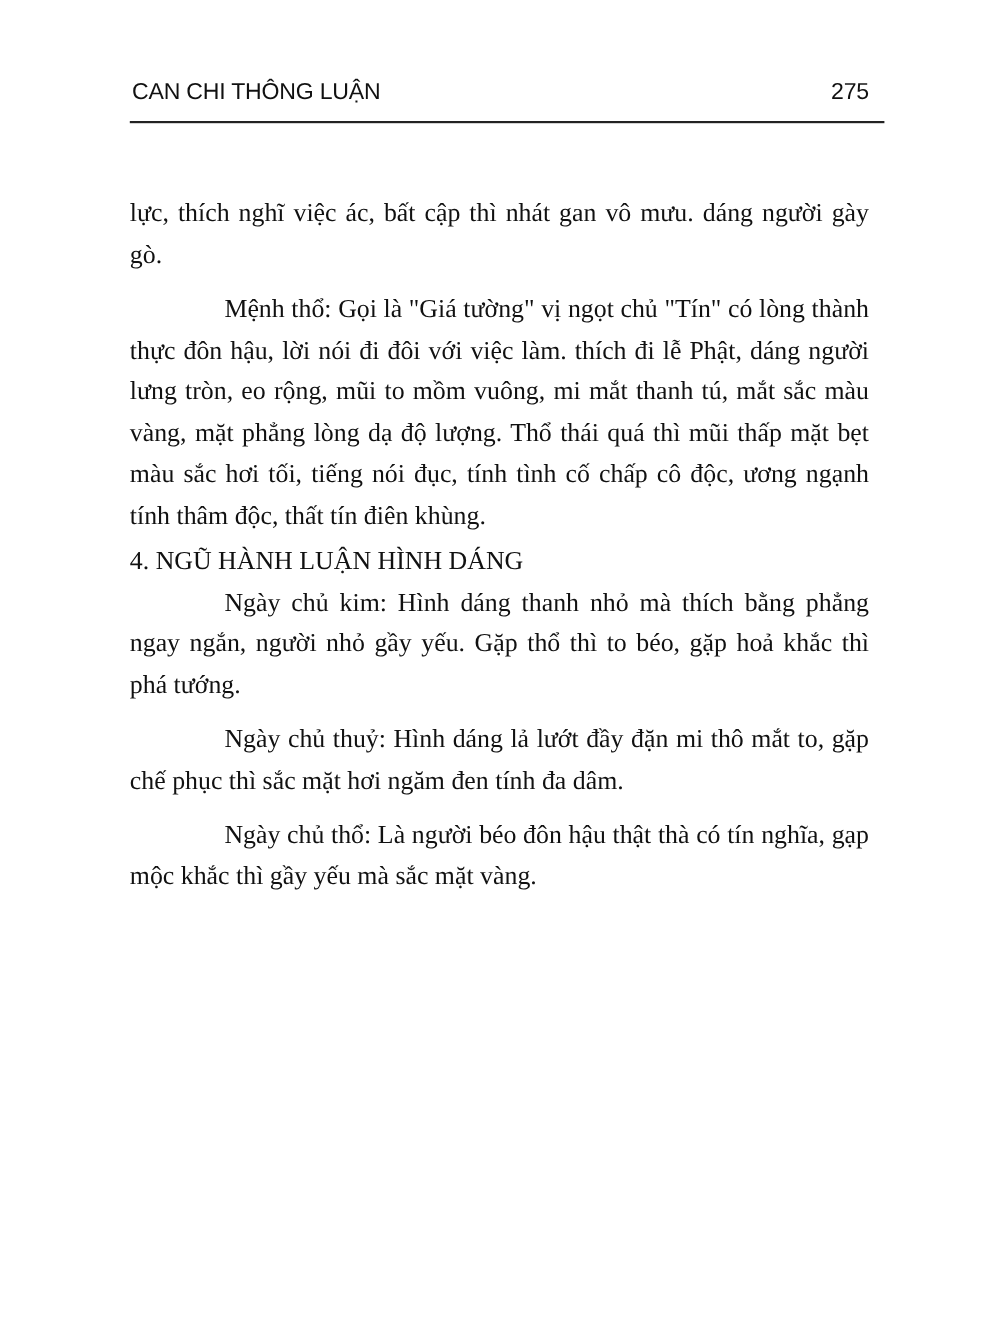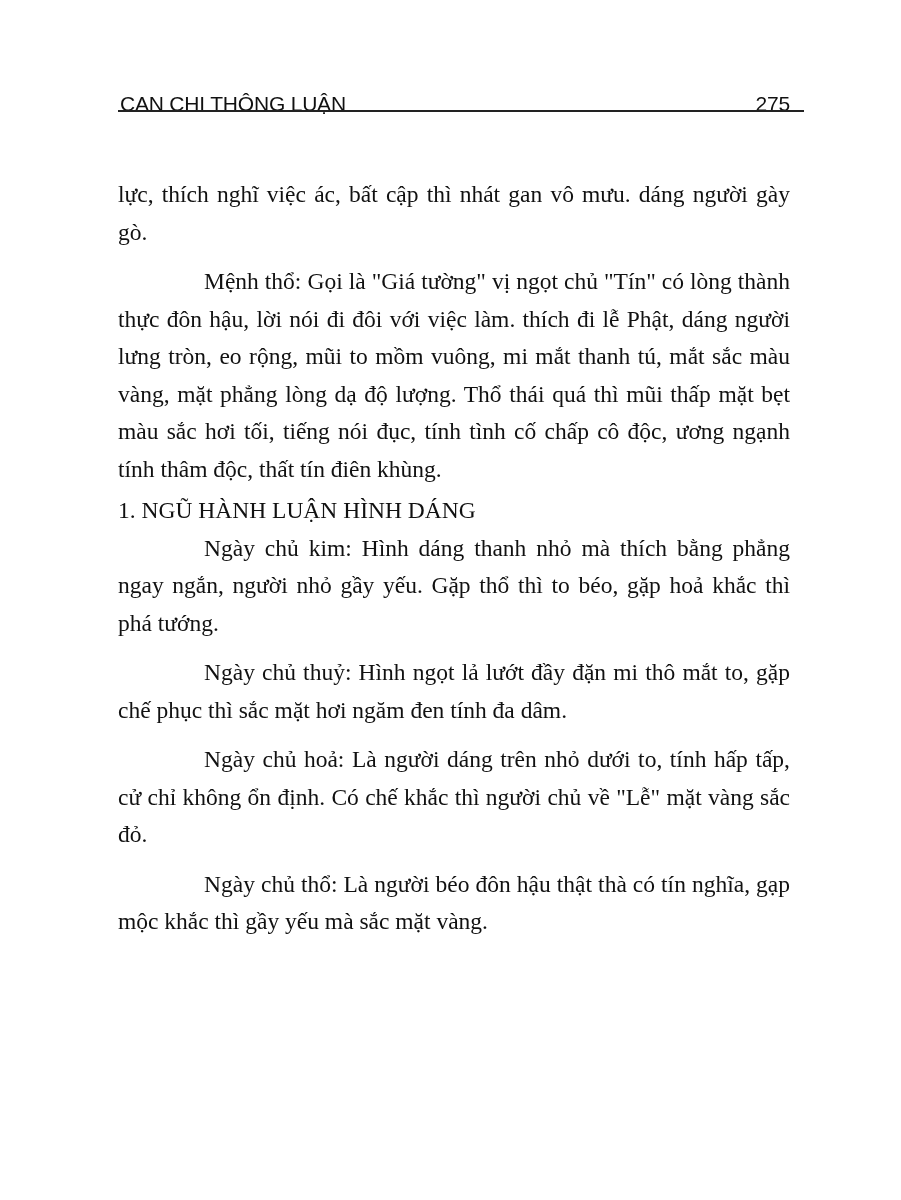--- a/index.html
+++ b/index.html
@@ -15,21 +15,21 @@
       color: #111111;
     }
     .page {
       position: absolute;
       left: 118px;
       top: 0;
       width: 686px;
     }
     .running-header {
       position: absolute;
-      top: 92px;
+      top: 72px;
       left: 0;
       width: 686px;
       height: 32px;
       font-family: "Liberation Sans", sans-serif;
       font-size: 21px;
       letter-spacing: -0.2px;
     }
     .running-header .title {
       position: absolute;
       left: 2px;
@@ -87,20 +87,19 @@
     <span class="title">CAN CHI THÔNG LUẬN</span>
     <span class="page-number">275</span>
   </div>
   <div class="header-rule"></div>
 
   <div class="body-text">
     <p>lực, thích nghĩ việc ác, bất cập thì nhát gan vô mưu. dáng người gày gò.</p>
 
     <p class="para para-gap"><span class="lead-bold">Mệnh thổ:</span><span> Gọi là "Giá tường" vị ngọt chủ "Tín" có lòng thành thực đôn hậu, lời nói đi đôi với việc làm. thích đi lễ Phật, dáng người lưng tròn, eo rộng, mũi to mồm vuông, mi mắt thanh tú, mắt sắc màu vàng, mặt phẳng lòng dạ độ lượng. Thổ thái quá thì mũi thấp mặt bẹt màu sắc hơi tối, tiếng nói đục, tính tình cố chấp cô độc, ương ngạnh tính thâm độc, thất tín điên khùng.</span></p>
 
-    <p class="section-heading">1. NGŨ HÀNH LUẬN HÌNH DÁNG</p>
+    <p class="section-heading">4. NGŨ HÀNH LUẬN HÌNH DÁNG</p>
 
     <p class="para">Ngày chủ kim: Hình dáng thanh nhỏ mà thích bằng phẳng ngay ngắn, người nhỏ gầy yếu. Gặp thổ thì to béo, gặp hoả khắc thì phá tướng.</p>
-    <p class="para">Ngày chủ thuỷ: Hình ngọt lả lướt đầy đặn mi thô mắt to, gặp chế phục thì sắc mặt hơi ngăm đen tính đa dâm.</p>
-    <p class="para">Ngày chủ hoả: Là người dáng trên nhỏ dưới to, tính hấp tấp, cử chỉ không ổn định. Có chế khắc thì người chủ về "Lễ" mặt vàng sắc đỏ.</p>
+    <p class="para">Ngày chủ thuỷ: Hình dáng lả lướt đầy đặn mi thô mắt to, gặp chế phục thì sắc mặt hơi ngăm đen tính đa dâm.</p>
     <p class="para">Ngày chủ thổ: Là người béo đôn hậu thật thà có tín nghĩa,  gạp mộc khắc thì gầy yếu mà sắc mặt vàng.</p>
   </div>
 </div>
 
 </body></html>

